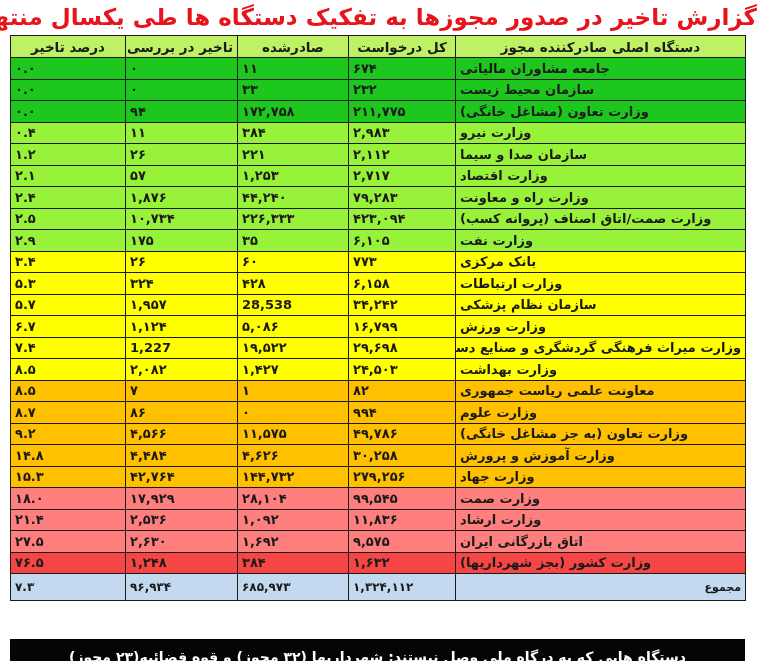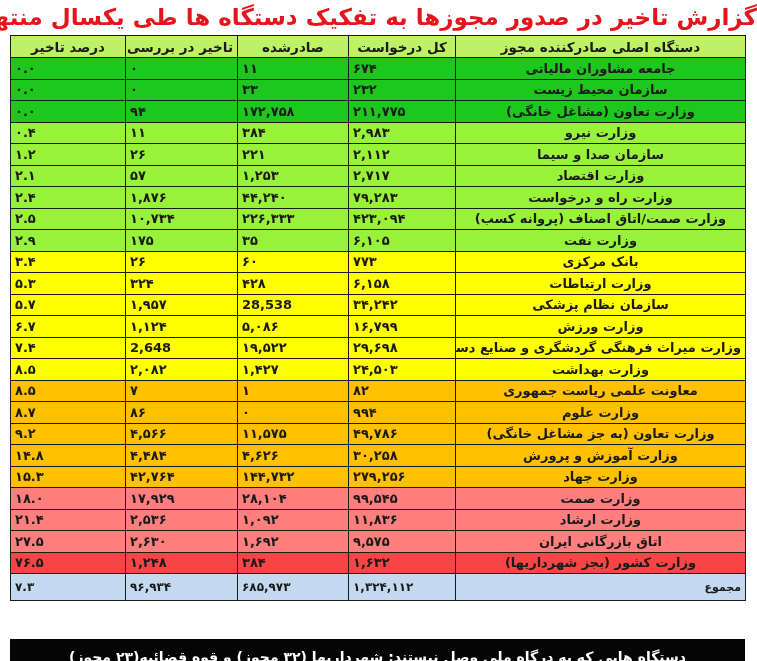--- a/index.html
+++ b/index.html
@@ -13,21 +13,21 @@
     position:absolute; left:10px; top:35px; width:735px;
     border-collapse:collapse; direction:rtl; table-layout:fixed;
   }
   table.report th, table.report td {
     border:1px solid #1a1a1a; padding:0 4px; height:20.5px;
     font-size:13px; font-weight:bold; color:#1a1a1a; white-space:nowrap; overflow:hidden;
   }
   table.report th {
     background:#bef264; text-align:center; font-size:13.5px; height:21px;
   }
-  td.name { text-align:center; }
+  td.name { text-align:left; }
   td.num { text-align:left; direction:ltr; font-family:"DejaVu Sans", sans-serif; }
   tr.total td { background:#c2d9ef; font-size:12px; height:26px; }
   tr.total td.name { text-align:right; font-size:11px; }
   col.c-name { width:290px; }
   col.c-req { width:107px; }
   col.c-iss { width:111px; }
   col.c-delay { width:112px; }
   col.c-pct { width:115px; }
   .footer {
     position:absolute; left:10px; top:639px; width:735px; height:36px;
@@ -94,21 +94,21 @@
         <td class="num">۱.۲</td>
       </tr>
       <tr style="background: rgb(153, 242, 58);">
         <td class="name">وزارت اقتصاد</td>
         <td class="num">۲,۷۱۷</td>
         <td class="num">۱,۲۵۳</td>
         <td class="num">۵۷</td>
         <td class="num">۲.۱</td>
       </tr>
       <tr style="background: rgb(153, 242, 58);">
-        <td class="name">وزارت راه و درخواست</td>
+        <td class="name">وزارت راه و معاونت</td>
         <td class="num">۷۹,۲۸۳</td>
         <td class="num">۴۴,۲۴۰</td>
         <td class="num">۱,۸۷۶</td>
         <td class="num">۲.۴</td>
       </tr>
       <tr style="background: rgb(153, 242, 58);">
         <td class="name">وزارت صمت/اتاق اصناف (پروانه کسب)</td>
         <td class="num">۴۲۳,۰۹۴</td>
         <td class="num">۲۲۶,۳۳۳</td>
         <td class="num">۱۰,۷۳۴</td>
@@ -146,21 +146,21 @@
         <td class="name">وزارت ورزش</td>
         <td class="num">۱۶,۷۹۹</td>
         <td class="num">۵,۰۸۶</td>
         <td class="num">۱,۱۲۴</td>
         <td class="num">۶.۷</td>
       </tr>
       <tr style="background: rgb(255, 255, 0);">
         <td class="name">وزارت میراث فرهنگی گردشگری و صنایع دستی</td>
         <td class="num">۲۹,۶۹۸</td>
         <td class="num">۱۹,۵۲۲</td>
-        <td class="num">2,648</td>
+        <td class="num">1,227</td>
         <td class="num">۷.۴</td>
       </tr>
       <tr style="background: rgb(255, 255, 0);">
         <td class="name">وزارت بهداشت</td>
         <td class="num">۲۴,۵۰۳</td>
         <td class="num">۱,۴۲۷</td>
         <td class="num">۲,۰۸۲</td>
         <td class="num">۸.۵</td>
       </tr>
       <tr style="background: rgb(255, 192, 0);">

